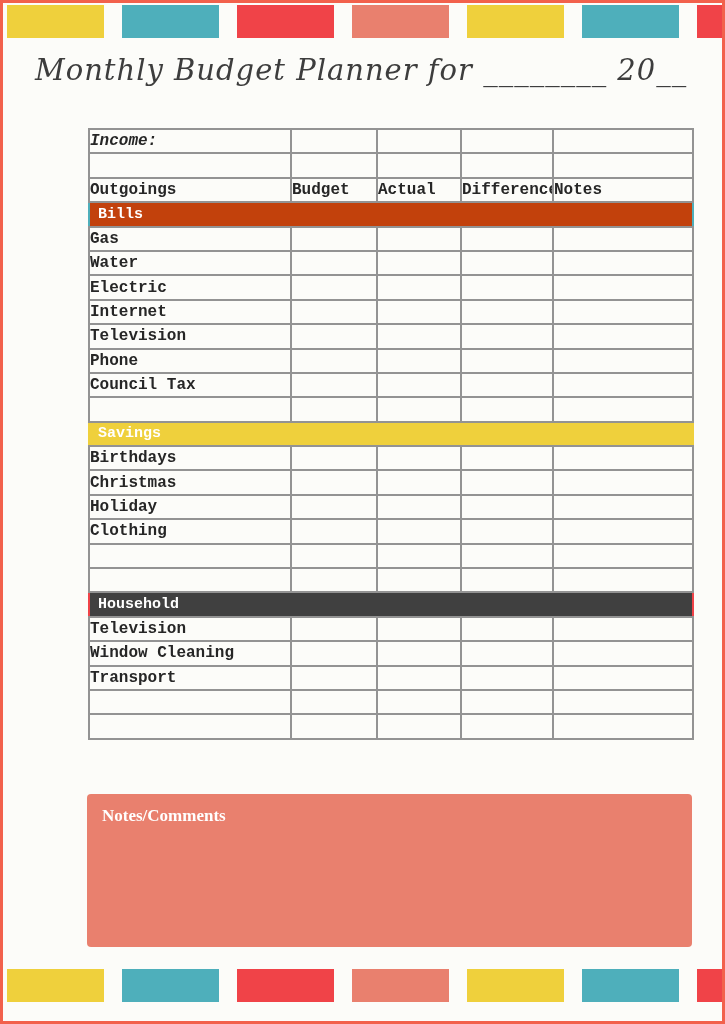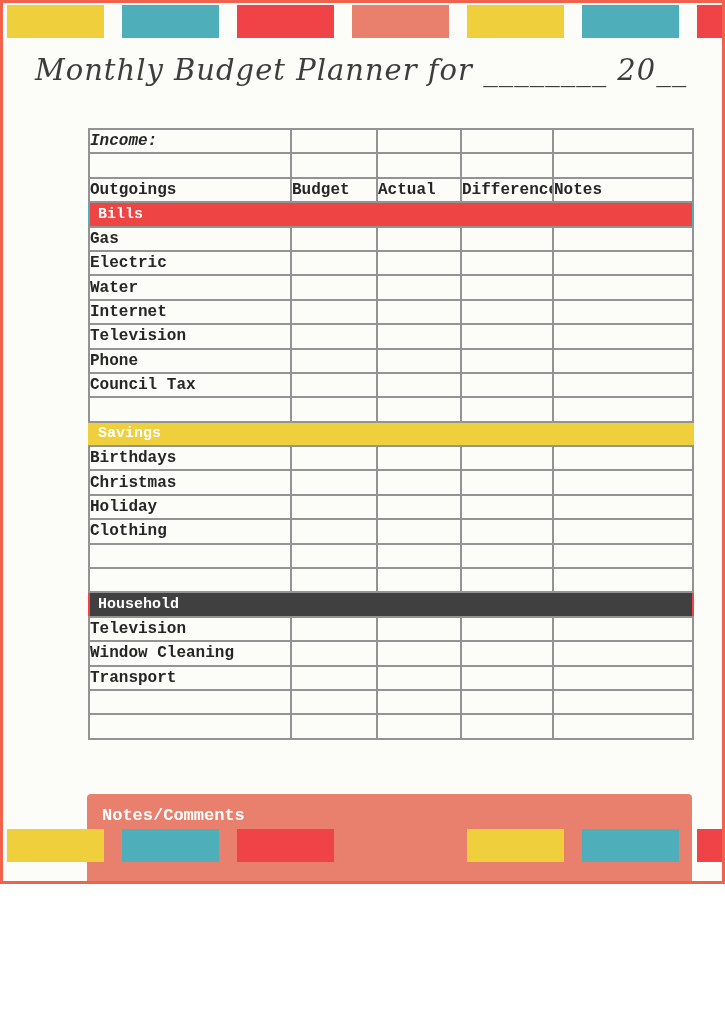--- a/index.html
+++ b/index.html
@@ -1,20 +1,20 @@
 <!DOCTYPE html>
 <html><head>
 <meta charset="utf-8">
 <style>
   html, body { margin: 0; padding: 0; background: #ffffff; }
 
   .page {
     position: relative;
     width: 725px;
-    height: 884px;
+    height: 1024px;
     box-sizing: border-box;
     background: #fcfcf9;
     border: 3px solid #f2614c;
     overflow: hidden;
     font-family: "Liberation Mono", "DejaVu Sans Mono", monospace;
     color: #262626;
   }
 
   
   .band {
@@ -75,20 +75,21 @@
   }
 
   
   .notes-box {
     position: absolute;
     left: 84px;
     top: 791px;
     width: 605px;
     height: 153px;
     border-radius: 4px;
+    font-family: Liberation Serif, serif;
   }
   .notes-label {
     padding: 12px 0 0 15px;
     color: #ffffff;
     font-size: 17px;
     font-weight: 700;
   }
 </style>
 </head>
 <body>
@@ -131,38 +132,38 @@
           <td></td>
         </tr>
         <tr>
           <th class="hdr lbl">Outgoings</th>
           <th class="hdr">Budget</th>
           <th class="hdr">Actual</th>
           <th class="hdr hdr-small">Difference</th>
           <th class="hdr">Notes</th>
         </tr>
         <tr class="banner">
-          <td colspan="5" style="background: #ef4444; border-left-color: rgb(78, 175, 187); border-right-color: rgb(78, 175, 187);">Bills</td>
+          <td colspan="5" style="background: #c2410c; border-left-color: rgb(78, 175, 187); border-right-color: rgb(78, 175, 187);">Bills</td>
         </tr>
         <tr>
           <td class="lbl">Gas</td>
           <td></td>
           <td></td>
           <td></td>
           <td></td>
         </tr>
         <tr>
+          <td class="lbl">Water</td>
+          <td></td>
+          <td></td>
+          <td></td>
+          <td></td>
+        </tr>
+        <tr>
           <td class="lbl">Electric</td>
-          <td></td>
-          <td></td>
-          <td></td>
-          <td></td>
-        </tr>
-        <tr>
-          <td class="lbl">Water</td>
           <td></td>
           <td></td>
           <td></td>
           <td></td>
         </tr>
         <tr>
           <td class="lbl">Internet</td>
           <td></td>
           <td></td>
           <td></td>

